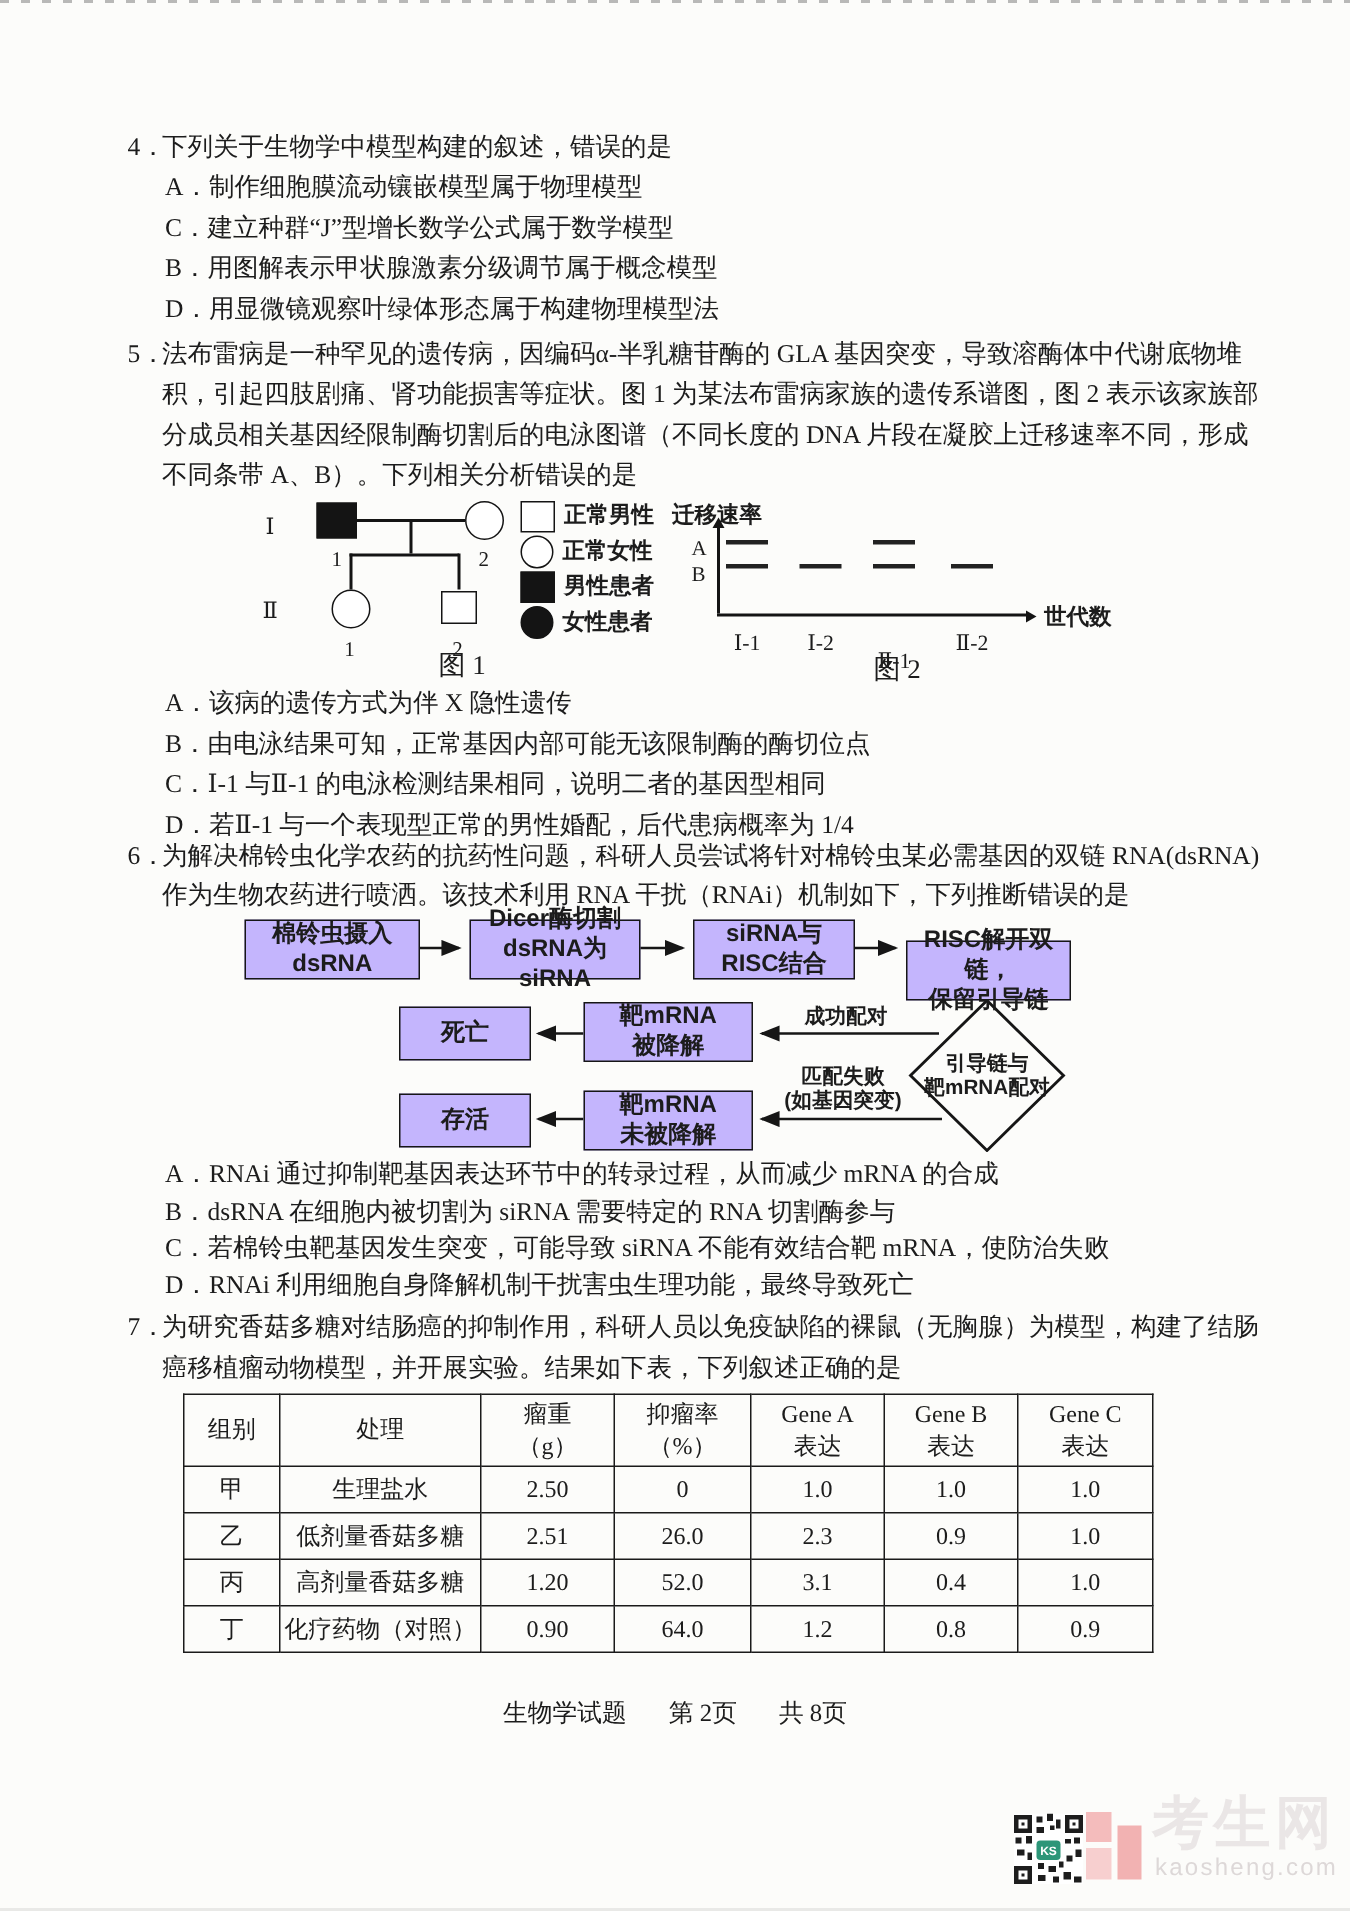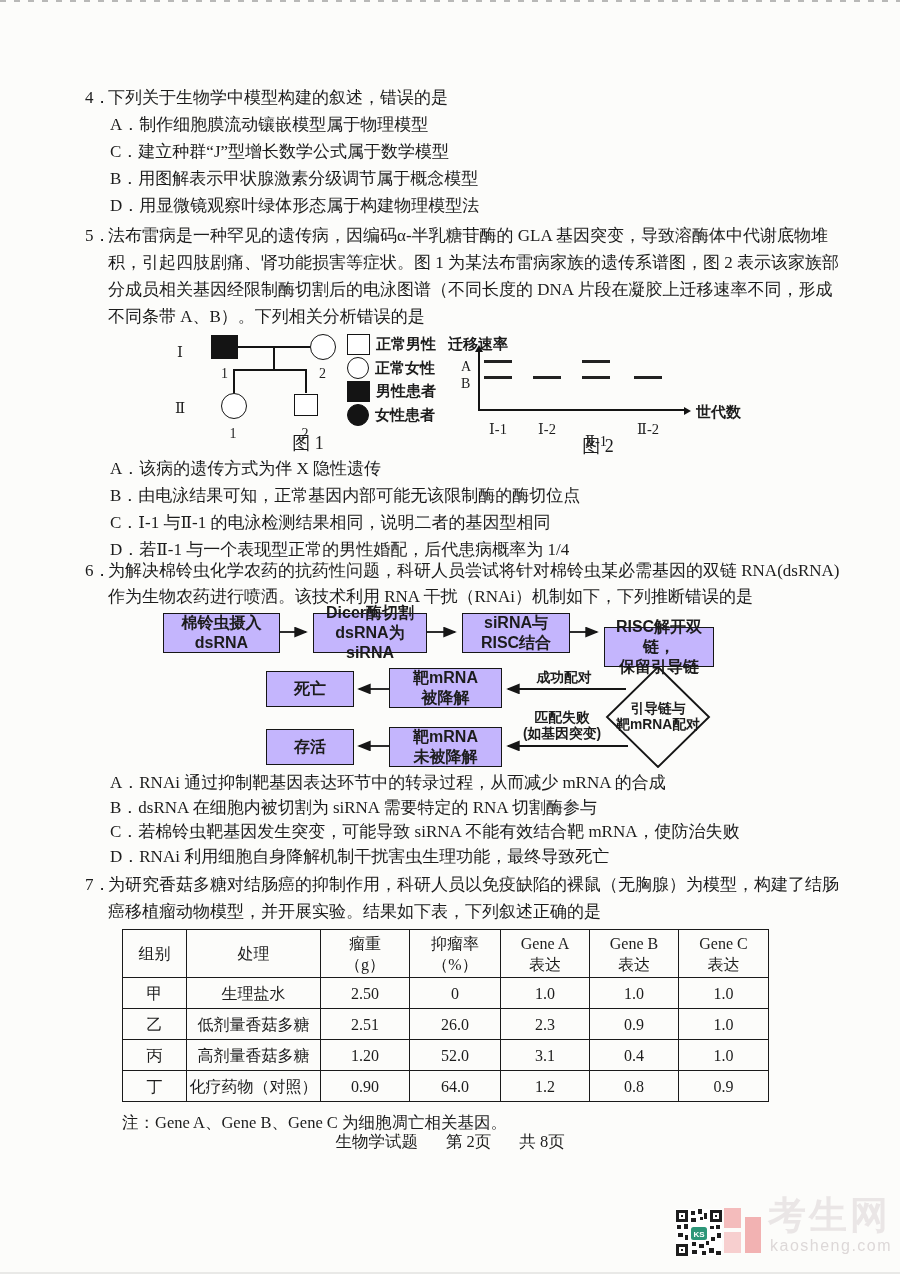--- a/index.html
+++ b/index.html
@@ -295,21 +295,20 @@
           <td>丁</td>
           <td>化疗药物（对照）</td>
           <td>0.90</td>
           <td>64.0</td>
           <td>1.2</td>
           <td>0.8</td>
           <td>0.9</td>
         </tr>
       </tbody>
     </table>
-    <div class="tnote">注：Gene A、Gene B、Gene C 为细胞凋亡相关基因。</div>
   </section>
 
   <div class="footer">
     <span>生物学试题</span>
     <span>第 2页</span>
     <span>共 8页</span>
   </div>
 
   <div class="wm">
     <svg class="wm-qr" width="46" height="47" viewBox="0 0 46 47">

